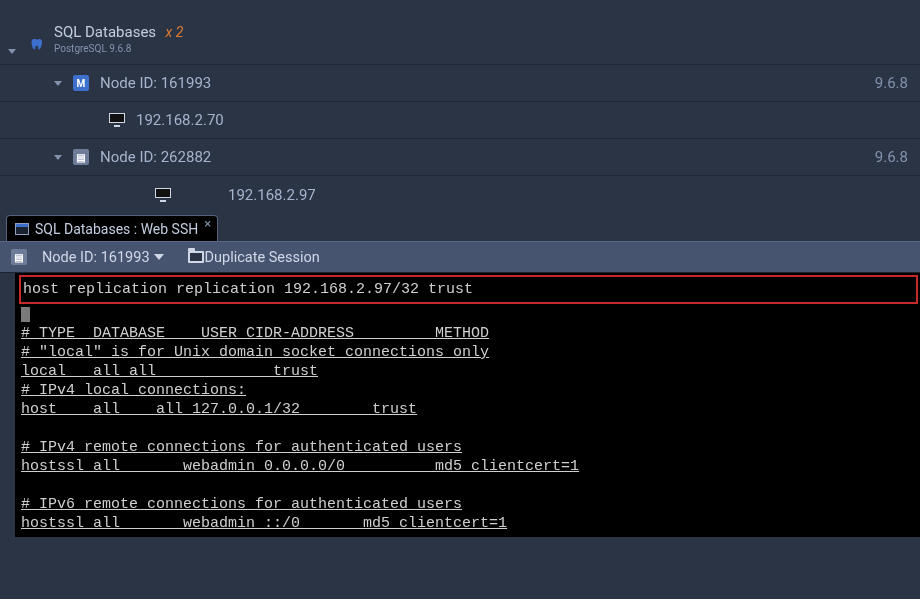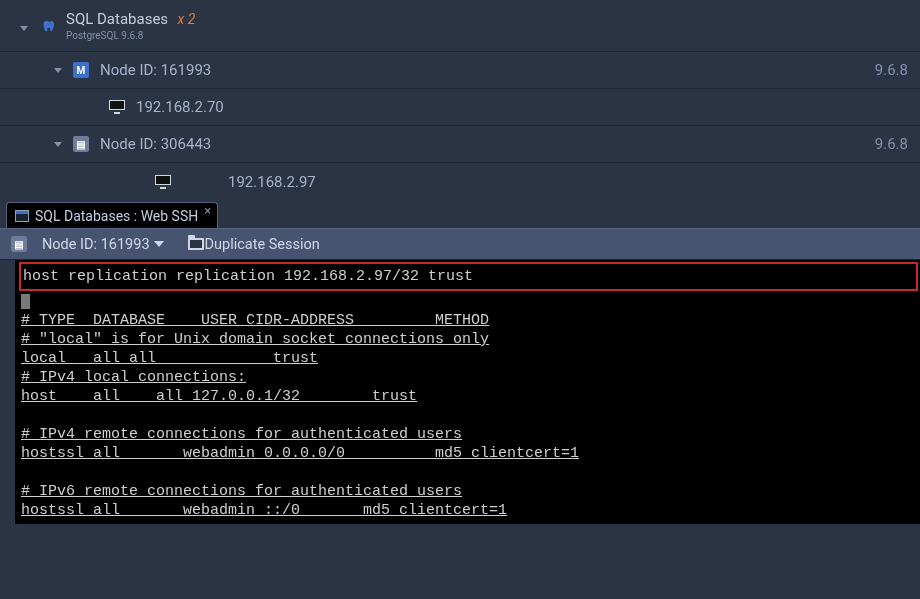--- a/index.html
+++ b/index.html
@@ -44,23 +44,24 @@
     align-items: center;
     justify-content: center;
     flex: 0 0 auto;
   }
   .tree-text { color: #a6b3cc; font-size: 15px; }
   .tree-text.dim { color: #6e7c99; }
   .right-version { margin-left: auto; color: #8391ad; font-size: 15px; }
 
   .header-row {
     display: flex;
-    align-items: center;
-    padding: 4px 12px 10px 20px;
+    align-items: flex-end;
+    padding: 4px 12px 10px 8px;
     border-bottom: 1px solid rgba(0,0,0,0.25);
+    margin-top: 13px;
   }
   .header-chevron-wrap { width:16px; padding-top:6px;}
   .header-icon-wrap { width:30px; display:flex; justify-content:center; padding-top:2px;}
   .header-title { font-size: 15px; color:#c3cde0; margin-right:6px; }
   .header-badge { font-style: italic; color:#e07b32; font-size:14px;}
   .header-sub { font-size:10px; color:#8391ad; margin-top:2px;}
 
   
   .letter-badge {
     display:inline-flex; align-items:center; justify-content:center;
@@ -205,21 +206,21 @@
     </span>
     <span class="tree-text">192.168.2.70</span>
   </div>
 
 
   <div class="tree-row indent1">
     <div class="tree-chevron"></div>
     <span class="row-icon">
       <span class="letter-badge grey">▤</span>
     </span>
-    <span class="tree-text">Node ID: 306443</span>
+    <span class="tree-text">Node ID: 262882</span>
     <span class="right-version">9.6.8</span>
   </div>
 
   <div class="tree-row indent2" style="border-bottom:none;gap:46px;">
     <div class="tree-chevron spacer"></div>
     <span class="row-icon">
       <span class="monitor-icon">
           <span class="screen"></span>
           <span class="screen-fill"></span>
           <span class="stand"></span>

